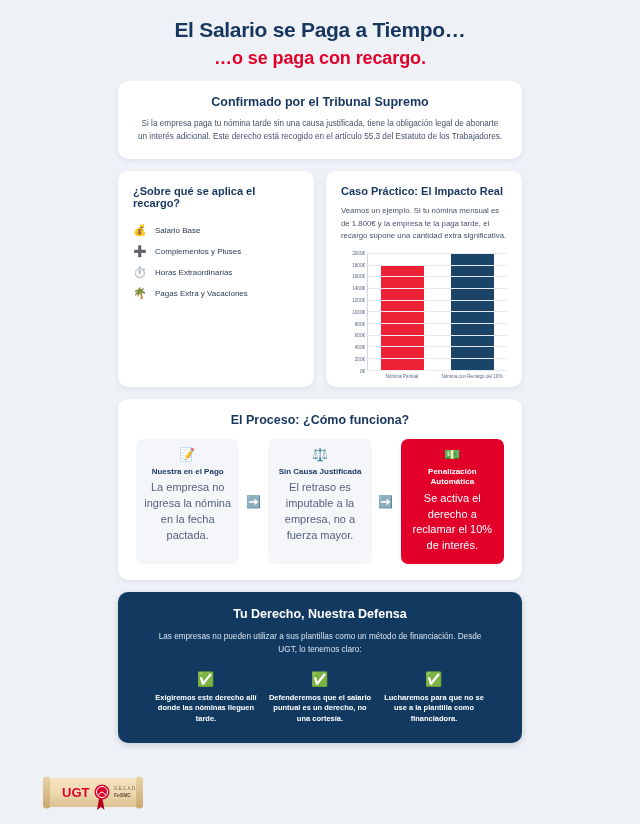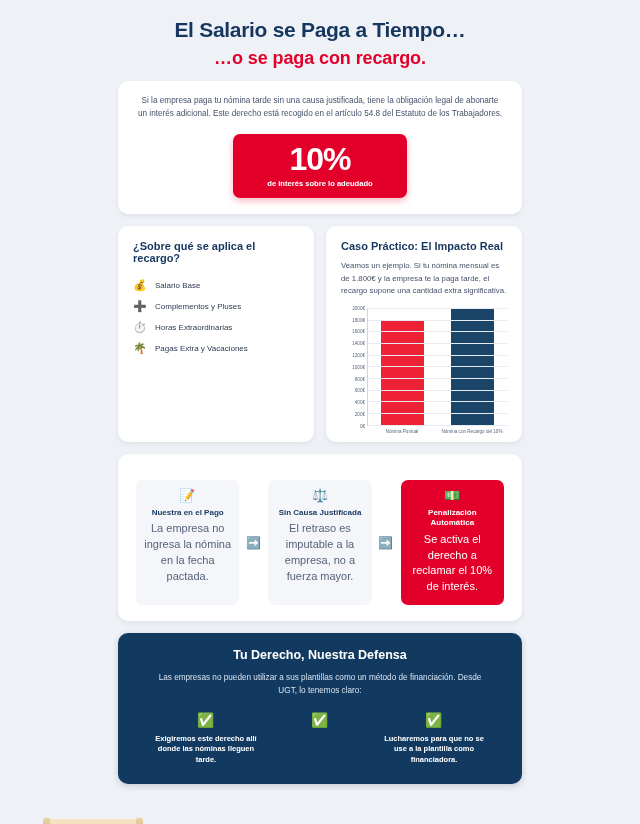--- a/index.html
+++ b/index.html
@@ -121,27 +121,22 @@
 
 <div class="page">
 
   <div class="hero">
     <h1>El Salario se Paga a Tiempo…</h1>
     <h2>…o se paga con recargo.</h2>
   </div>
 
   <div class="wrap">
     <div class="card">
-      <p class="body">Si la empresa paga tu nómina tarde sin una causa justificada, tiene la obligación legal de abonarte un interés adicional. Este derecho está recogido en el artículo 54.8 del Estatuto de los Trabajadores.</p>
-      <div class="badge-row">
-        <div class="badge">
-          <div class="num">10%</div>
-          <div class="sub">de interés sobre lo adeudado</div>
-        </div>
-      </div>
+      <h3>Confirmado por el Tribunal Supremo</h3>
+      <p class="body">Si la empresa paga tu nómina tarde sin una causa justificada, tiene la obligación legal de abonarte un interés adicional. Este derecho está recogido en el artículo 55.3 del Estatuto de los Trabajadores.</p>
     </div>
   </div>
 
   <div class="wrap">
     <div class="cols">
 
       <div class="card">
         <h3>¿Sobre qué se aplica el recargo?</h3>
         <ul class="icon-list">
           <li>
@@ -208,20 +203,21 @@
               <div class="xlab">Nómina con Recargo del 10%</div>
             </div>
         </div>
       </div>
 
     </div>
   </div>
 
   <div class="wrap">
     <div class="card" style="margin-top:12px;">
+      <h3>El Proceso: ¿Cómo funciona?</h3>
       <div class="proc-steps">
 
         <div class="step">
           <span class="emoji">📝</span>
           <div class="t">Nuestra en el Pago</div>
           <div class="d">La empresa no ingresa la nómina en la fecha pactada.</div>
         </div>
 
         <div class="arrow">➡️</div>
 
@@ -247,20 +243,21 @@
     <div class="dark">
       <h3>Tu Derecho, Nuestra Defensa</h3>
       <p class="body">Las empresas no pueden utilizar a sus plantillas como un método de financiación. Desde UGT, lo tenemos claro:</p>
       <div class="pillars">
         <div class="pillar">
           <span class="emoji">✅</span>
           <div class="t">Exigiremos este derecho allí donde las nóminas lleguen tarde.</div>
         </div>
         <div class="pillar">
           <span class="emoji">✅</span>
+          <div class="t">Defenderemos que el salario puntual es un derecho, no una cortesía.</div>
         </div>
         <div class="pillar">
           <span class="emoji">✅</span>
           <div class="t">Lucharemos para que no se use a la plantilla como financiadora.</div>
         </div>
       </div>
     </div>
   </div>
 
   <div class="footer">

